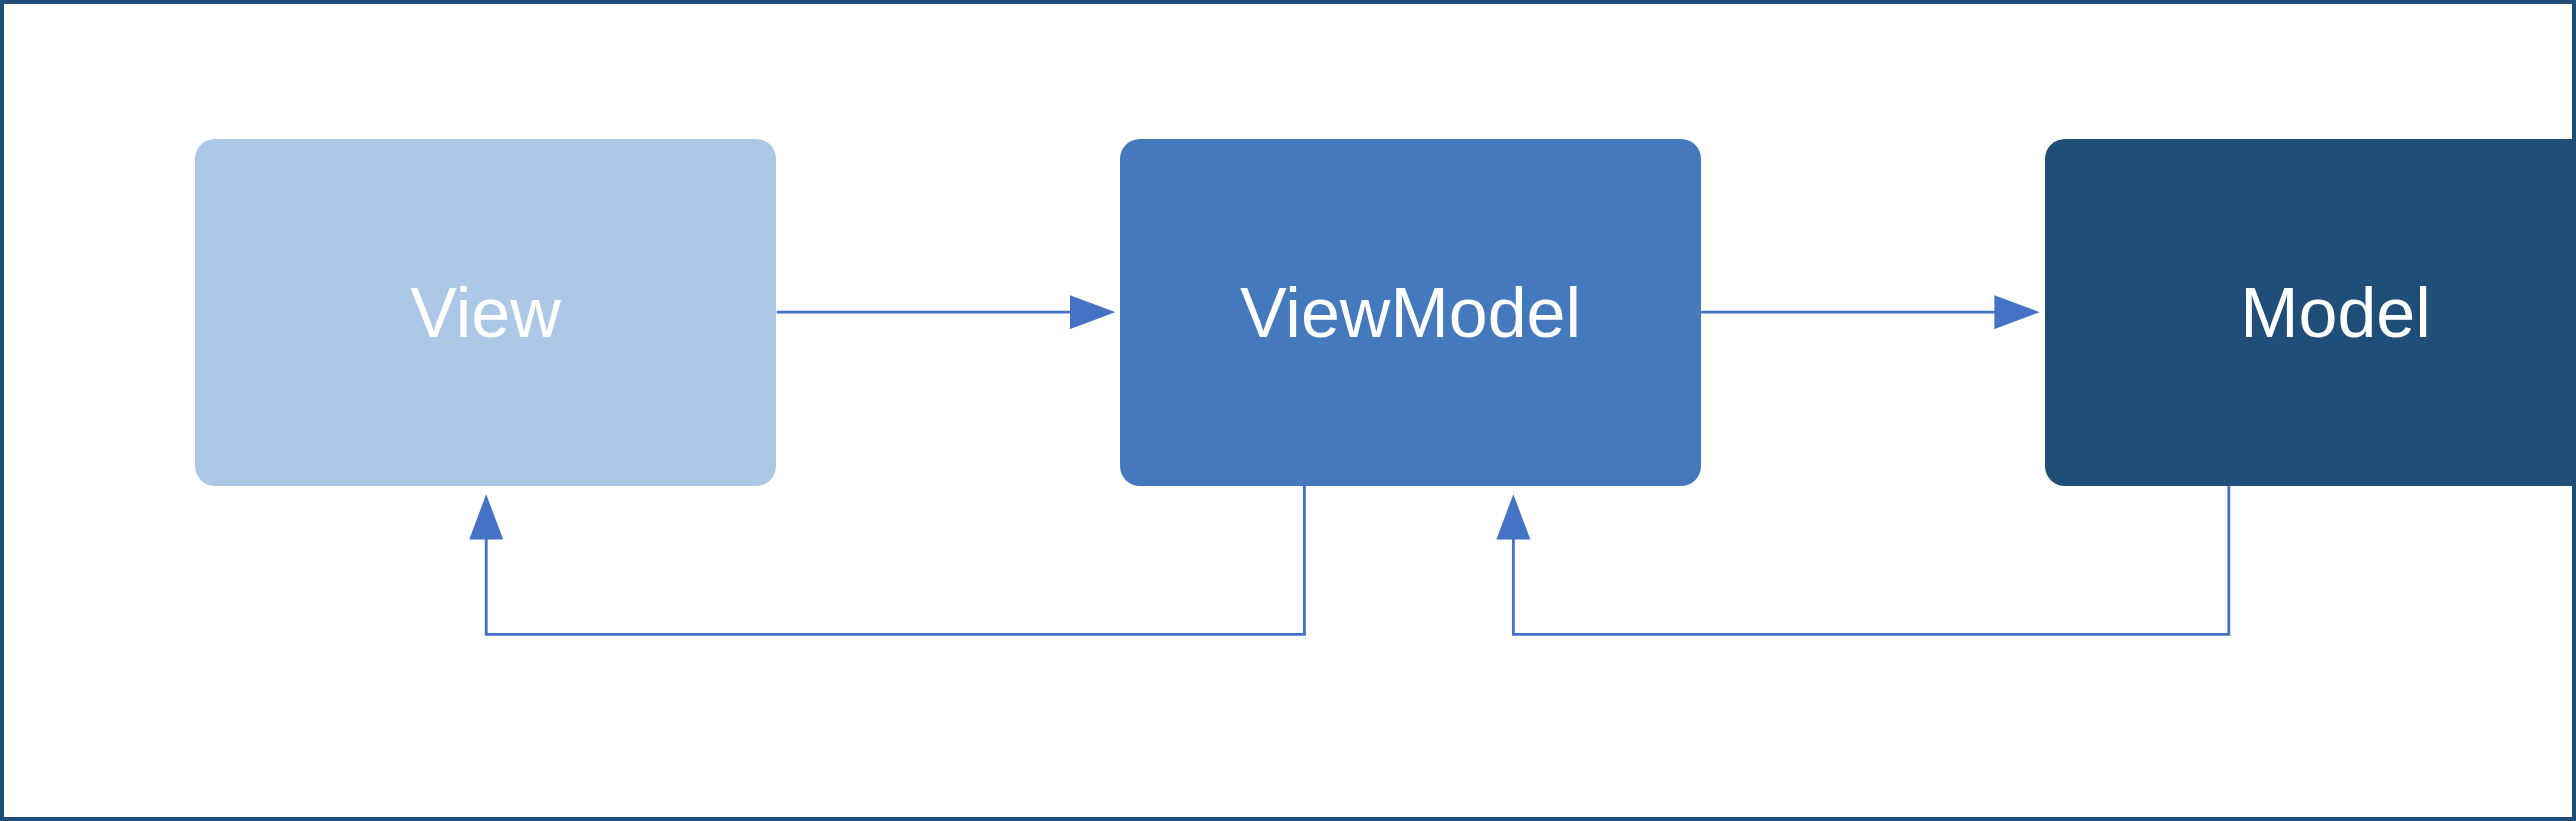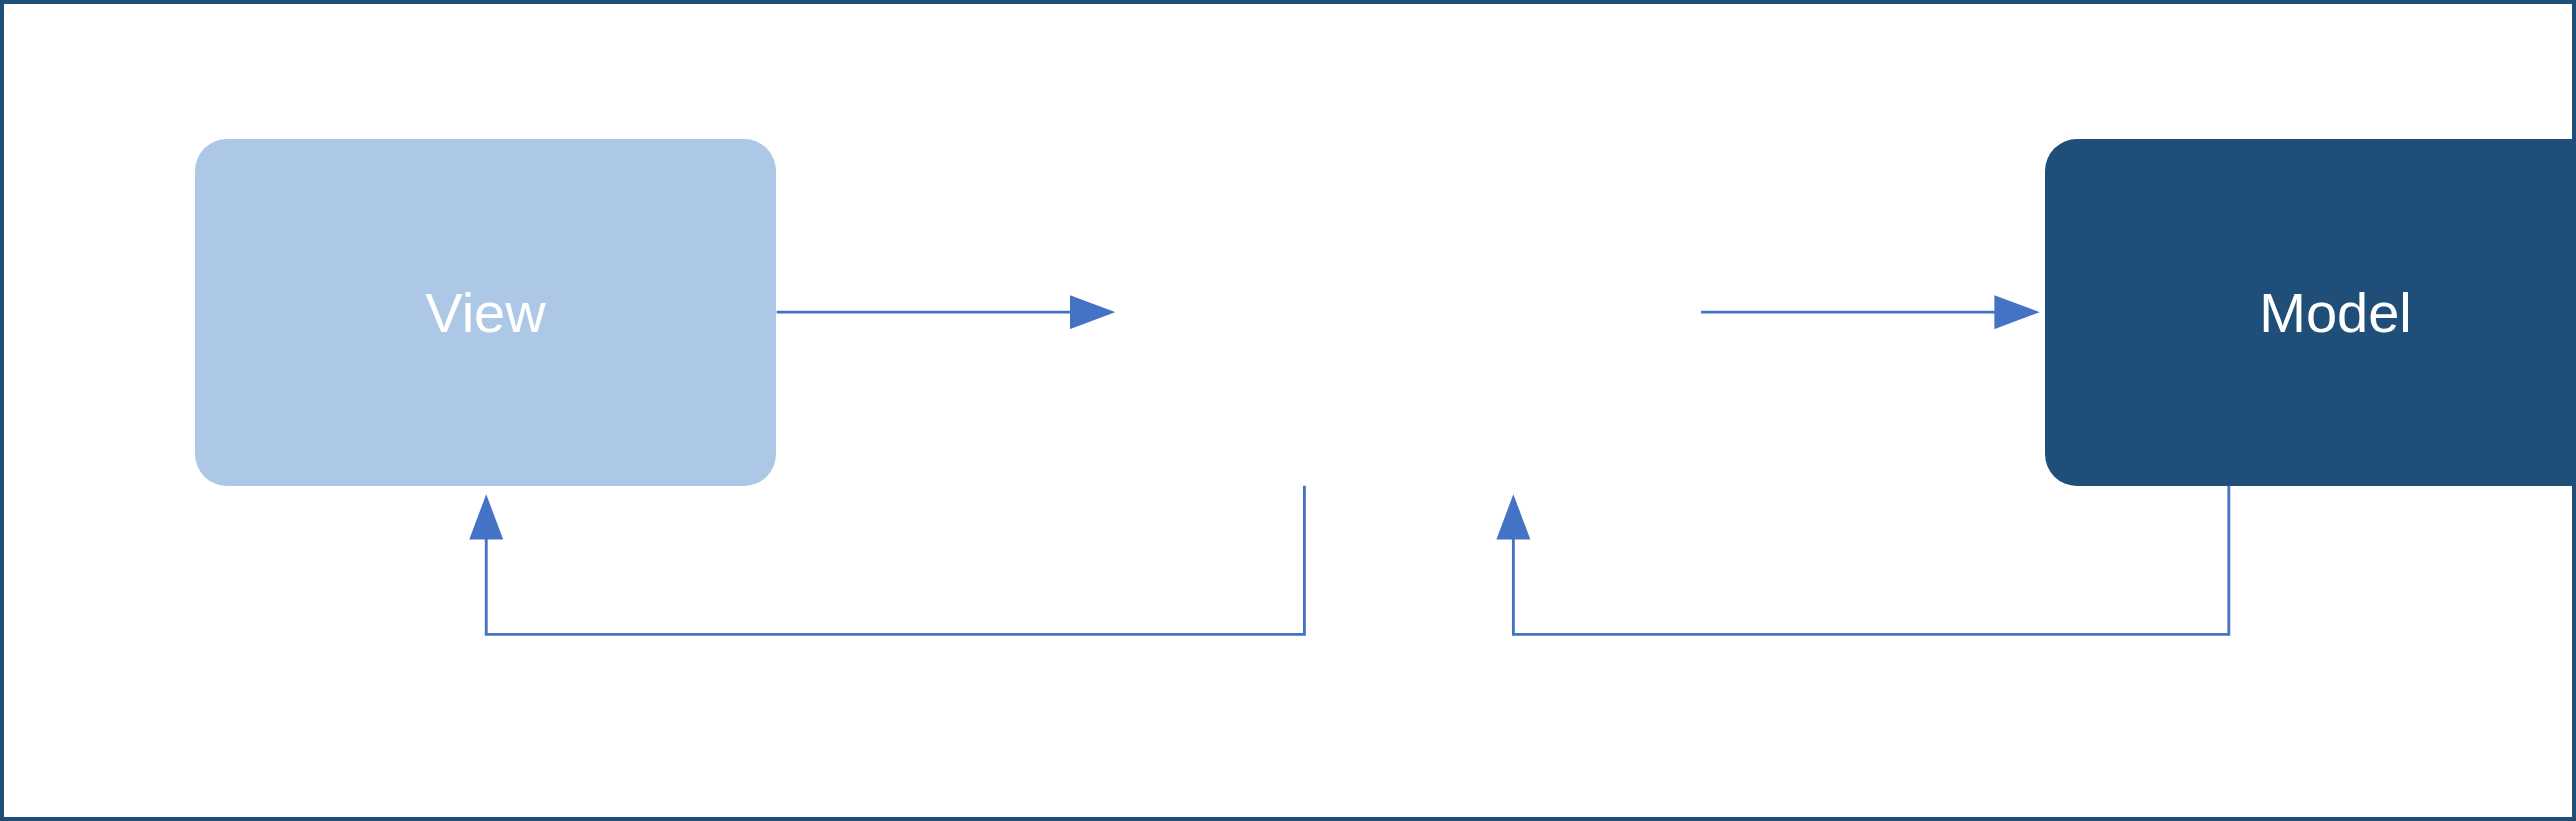--- a/index.html
+++ b/index.html
@@ -9,26 +9,26 @@
     }
     .container {
       width: 2576px;
       height: 821px;
       border: 4.3px solid #1f4e79;
       background: #ffffff;
       position: relative;
     }
     .box {
       position: absolute;
-      border-radius: 32px;
+      border-radius: 20px;
       display: flex;
       align-items: center;
       justify-content: center;
       color: #ffffff;
-      font-size: 56px;
+      font-size: 70px;
       font-weight: 300;
     }
     .box-view {
       left: 191px;
       top: 135px;
       width: 581px;
       height: 347px;
       background: #adc8e6;
     }
     .box-viewmodel {
@@ -56,20 +56,23 @@
   </style>
 </head>
 <body>
 
 <div class="container">
 
   <div class="box box-view">
     <span>View</span>
   </div>
 
+  <div class="box box-viewmodel">
+    <span>ViewModel</span>
+  </div>
 
   <div class="box box-model">
     <span>Model</span>
   </div>
 
   <svg class="connectors" viewBox="0 0 3635 1159" width="2576" height="821">
     <defs>
       <marker id="arrowhead" markerWidth="16" markerHeight="12" refX="14" refY="6" orient="auto">
         <polygon points="0 0, 16 6, 0 12" fill="#4472c4"></polygon>
       </marker>

